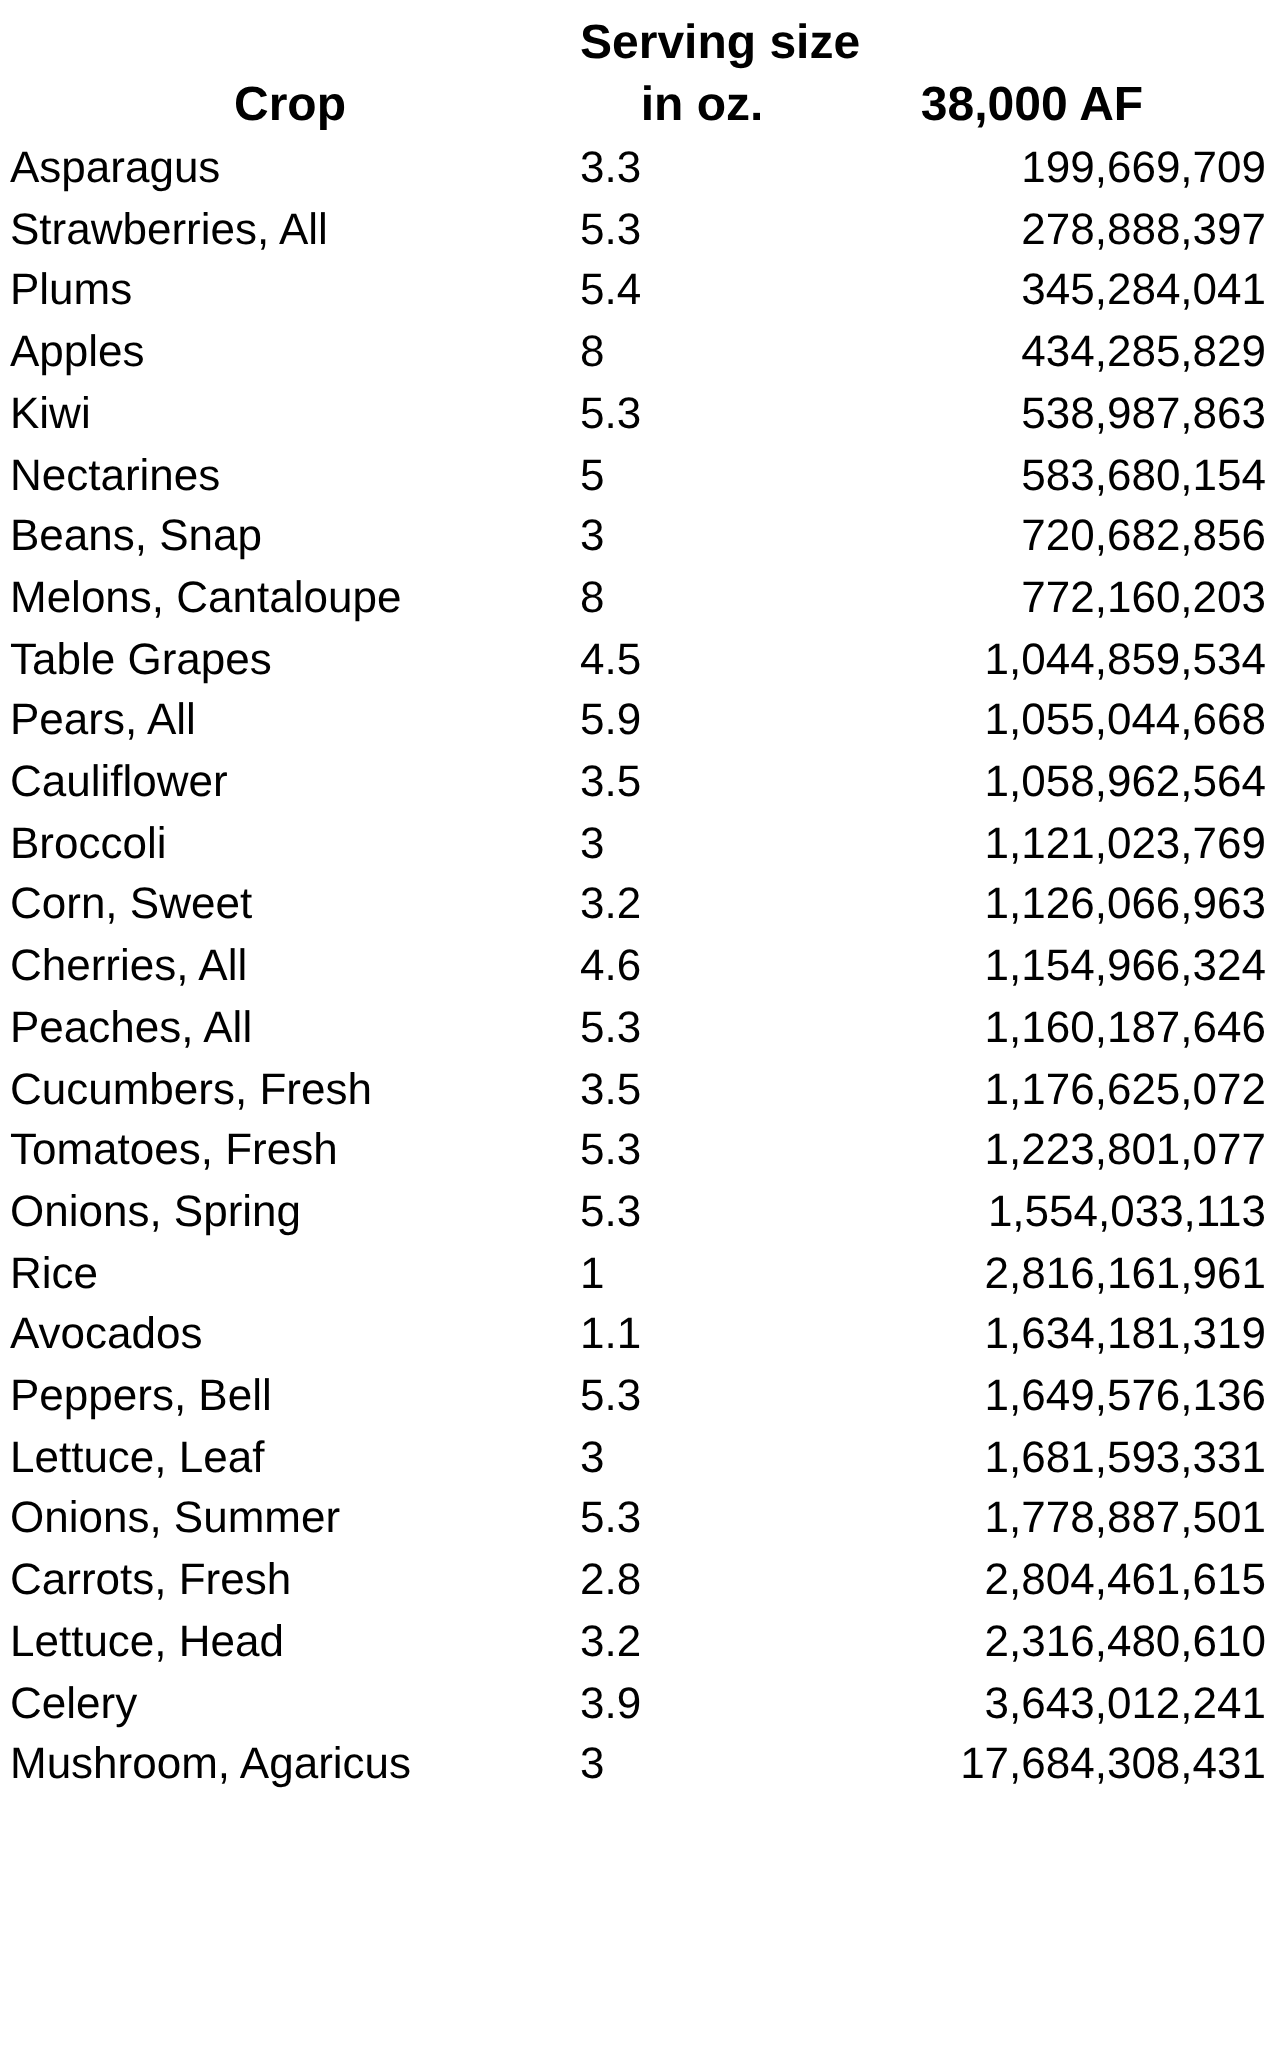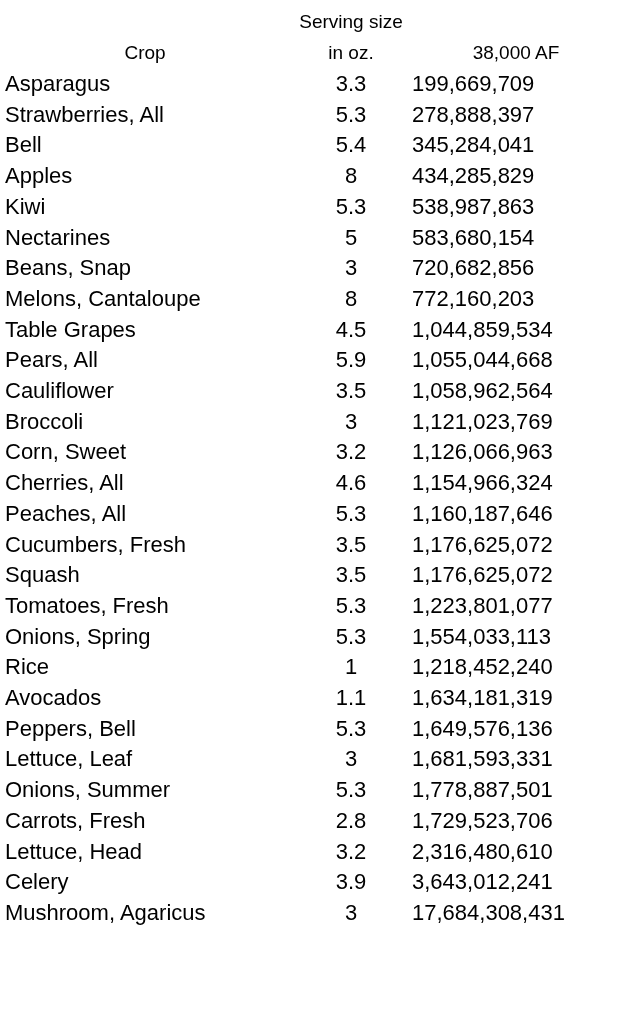--- a/index.html
+++ b/index.html
@@ -15,44 +15,44 @@
     font-family: "Liberation Sans", sans-serif;
     color: #000000;
   }
   table.data-table {
     border-collapse: collapse;
     table-layout: fixed;
     width: 633px;
     margin-top: 2px;
   }
   thead th {
-    font-weight: normal;
-    font-size: 19px;
+    font-weight: bold;
+    font-size: 24px;
     line-height: 31px;
     vertical-align: bottom;
     padding: 4px 0 1px 0;
     white-space: nowrap;
     text-align: center;
     margin-top: 31px;
   }
   thead th .hline {
     display: block;
     text-align: center;
   }
   tbody td {
     font-size: 22px;
     line-height: 30.7px;
     height: 30.7px;
     padding: 0;
     white-space: nowrap;
     font-weight: normal;
   }
   td.col-crop      { text-align: left;  padding-left: 5px; }
-  td.col-serving_oz{ text-align: center; }
-  td.col-af_38000  { padding-right: 13px; }
+  td.col-serving_oz{ text-align: left; }
+  td.col-af_38000  { text-align: right; }
   th.h-af          { padding-right: 13px; }
 </style>
 </head>
 <body>
 
 <table class="data-table">
   <colgroup>
     <col style="width:290px">
     <col style="width:122px">
     <col style="width:221px">
@@ -76,21 +76,21 @@
         <td class="col-crop">Asparagus</td>
         <td class="col-serving_oz">3.3</td>
         <td class="col-af_38000">199,669,709</td>
       </tr>
       <tr>
         <td class="col-crop">Strawberries, All</td>
         <td class="col-serving_oz">5.3</td>
         <td class="col-af_38000">278,888,397</td>
       </tr>
       <tr>
-        <td class="col-crop">Bell</td>
+        <td class="col-crop">Plums</td>
         <td class="col-serving_oz">5.4</td>
         <td class="col-af_38000">345,284,041</td>
       </tr>
       <tr>
         <td class="col-crop">Apples</td>
         <td class="col-serving_oz">8</td>
         <td class="col-af_38000">434,285,829</td>
       </tr>
       <tr>
         <td class="col-crop">Kiwi</td>
@@ -146,38 +146,33 @@
         <td class="col-crop">Peaches, All</td>
         <td class="col-serving_oz">5.3</td>
         <td class="col-af_38000">1,160,187,646</td>
       </tr>
       <tr>
         <td class="col-crop">Cucumbers, Fresh</td>
         <td class="col-serving_oz">3.5</td>
         <td class="col-af_38000">1,176,625,072</td>
       </tr>
       <tr>
-        <td class="col-crop">Squash</td>
-        <td class="col-serving_oz">3.5</td>
-        <td class="col-af_38000">1,176,625,072</td>
-      </tr>
-      <tr>
         <td class="col-crop">Tomatoes, Fresh</td>
         <td class="col-serving_oz">5.3</td>
         <td class="col-af_38000">1,223,801,077</td>
       </tr>
       <tr>
         <td class="col-crop">Onions, Spring</td>
         <td class="col-serving_oz">5.3</td>
         <td class="col-af_38000">1,554,033,113</td>
       </tr>
       <tr>
         <td class="col-crop">Rice</td>
         <td class="col-serving_oz">1</td>
-        <td class="col-af_38000">1,218,452,240</td>
+        <td class="col-af_38000">2,816,161,961</td>
       </tr>
       <tr>
         <td class="col-crop">Avocados</td>
         <td class="col-serving_oz">1.1</td>
         <td class="col-af_38000">1,634,181,319</td>
       </tr>
       <tr>
         <td class="col-crop">Peppers, Bell</td>
         <td class="col-serving_oz">5.3</td>
         <td class="col-af_38000">1,649,576,136</td>
@@ -188,21 +183,21 @@
         <td class="col-af_38000">1,681,593,331</td>
       </tr>
       <tr>
         <td class="col-crop">Onions, Summer</td>
         <td class="col-serving_oz">5.3</td>
         <td class="col-af_38000">1,778,887,501</td>
       </tr>
       <tr>
         <td class="col-crop">Carrots, Fresh</td>
         <td class="col-serving_oz">2.8</td>
-        <td class="col-af_38000">1,729,523,706</td>
+        <td class="col-af_38000">2,804,461,615</td>
       </tr>
       <tr>
         <td class="col-crop">Lettuce, Head</td>
         <td class="col-serving_oz">3.2</td>
         <td class="col-af_38000">2,316,480,610</td>
       </tr>
       <tr>
         <td class="col-crop">Celery</td>
         <td class="col-serving_oz">3.9</td>
         <td class="col-af_38000">3,643,012,241</td>

